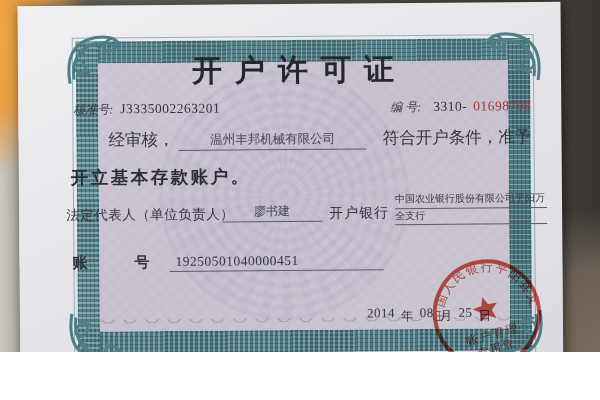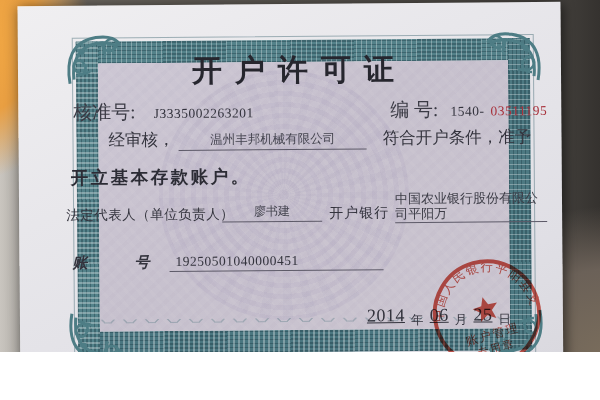--- a/index.html
+++ b/index.html
@@ -62,41 +62,41 @@
     position:absolute; left:0; bottom:0; width:100%; height:12px; opacity:.55;
     background: repeating-radial-gradient(circle at 8px -4px, rgba(70,110,120,0) 0 7px, rgba(70,110,120,.6) 7px 8.5px, rgba(70,110,120,0) 8.5px 16px);
     background-size:22px 12px;
   }
 
   
   .content { position:absolute; inset:0; color:#33333d; }
   .title { position:absolute; left:60px; top:46px; width:430px; text-align:center;
     font-size:30px; font-weight:bold; letter-spacing:13px; color:#26262e; text-indent:13px; }
   .row { position:absolute; white-space:nowrap; }
-  .lab { font-size:19px; color:#3a3a44; }
+  .lab { font-size:12px; color:#3a3a44;font-style:italic; }
   .num { font-size:13.5px; letter-spacing:.5px; }
   .red { color:#a8323c; }
   .u { border-bottom:1px solid #5d5a68; }
 
   .r-approve { left:55px; top:94px; }
   .r-serial  { left:372px; top:94px; }
   .r-review  { left:90px; top:124px; font-size:16.5px; }
   .company   { display:inline-block; width:188px; text-align:center; font-size:12.5px; vertical-align:bottom; padding-bottom:1px; color:#43434e; }
   .r-open    { left:52px; top:160px; font-size:17.5px; letter-spacing:2.5px; font-weight:bold; color:#2c2c35; }
   .r-legal-label { left:47px; top:201px; font-size:13.5px; letter-spacing:.5px; }
   .r-rep-name { left:203px; top:199px; width:100px; text-align:center; font-size:12px; color:#43434e; padding:0 4px 1px 4px; }
   .r-bank-label { left:310px; top:201px; font-size:14px; letter-spacing:1px; }
-  .r-bank-name { left:376px; top:189px; width:152px; font-size:13px; line-height:14.5px; color:#3c3c46; white-space:normal; }
+  .r-bank-name { left:376px; top:189px; width:152px; font-size:10px; line-height:14.5px; color:#3c3c46; white-space:normal; }
   .r-bank-name .bl { display:block; border-bottom:1px solid #5d5a68; padding-bottom:1px; }
   .r-account { left:53px; top:248px; }
-  .acct-label { font-size:15px; letter-spacing:16px; font-weight:bold; color:#33333d;font-style:italic; }
+  .acct-label { font-size:15px; letter-spacing:16px; font-weight:bold; color:#33333d; }
   .acct-val { display:inline-block; width:214px; font-size:13.5px; letter-spacing:.5px; padding:0 0 1px 6px; vertical-align:bottom; }
   .r-issuer { left:351px; top:285px; font-size:13px; letter-spacing:1px; }
   .r-date { left:347px; top:305px; font-size:12.5px; }
-  .r-date .dn { position:relative; top:-3px; font-size:18px; letter-spacing:.5px;text-decoration:underline; }
+  .r-date .dn { position:relative; top:-3px; font-size:13px; letter-spacing:.5px; }
   .r-date .du { margin:0 3px; }
 
   .seal { position:absolute; left:408px; top:252px; width:118px; height:118px;
     opacity:.88; mix-blend-mode:multiply; transform:rotate(-3deg); }
 </style>
 </head>
 <body>
 
 <div class="photo">
   <div class="paper">
@@ -148,55 +148,56 @@
       <div class="rosette"></div>
       <div class="texture"></div>
       <div class="waves"></div>
     </div>
 
     <div class="content">
       <div class="title">开户许可证</div>
 
       <div class="row r-approve">
         <span class="lab">核准号:</span>
-        <span class="num" style="margin-left:14px">J3335002263201</span>
+        <span class="num" style="margin-left:3px">J3335002263201</span>
       </div>
 
       <div class="row r-serial">
         <span class="lab">编 号:</span>
-        <span class="num" style="margin-left:8px">1540-</span>
-        <span class="num red" style="margin-left:2px">03511195</span>
+        <span class="num" style="margin-left:8px">3310-</span>
+        <span class="num red" style="margin-left:2px">01698798</span>
       </div>
 
       <div class="row r-review">
         <span>经审核，</span>
         <span class="company u">温州丰邦机械有限公司</span>
         <span style="margin-left:12px">符合开户条件，准予</span>
       </div>
 
       <div class="row r-open">开立基本存款账户。</div>
 
       <div class="row r-legal-label">法定代表人（单位负责人）</div>
       <div class="row r-rep-name u">廖书建</div>
 
       <div class="row r-bank-label">开户银行</div>
       <div class="row r-bank-name">
         <span class="bl">中国农业银行股份有限公司平阳万</span>
+        <span class="bl">全支行</span>
       </div>
 
       <div class="row r-account">
         <span class="acct-label">账　号</span>
         <span class="acct-val u">19250501040000451</span>
       </div>
 
 
       <div class="row r-date">
         <span class="dn">2014</span>
         <span class="du">年</span>
-        <span class="dn">06</span>
+        <span class="dn">08</span>
         <span class="du">月</span>
         <span class="dn">25</span>
         <span class="du">日</span>
       </div>
 
       <div class="seal">
         <svg viewBox="0 0 120 120">
           <g transform="rotate(-12 60 60)">
             <circle cx="60" cy="60" r="53" fill="none" stroke-width="4" stroke="#cf4438"></circle>
             <path id="arcPath" d="M 15 62 A 45 45 0 1 1 105 62" fill="none"></path>

